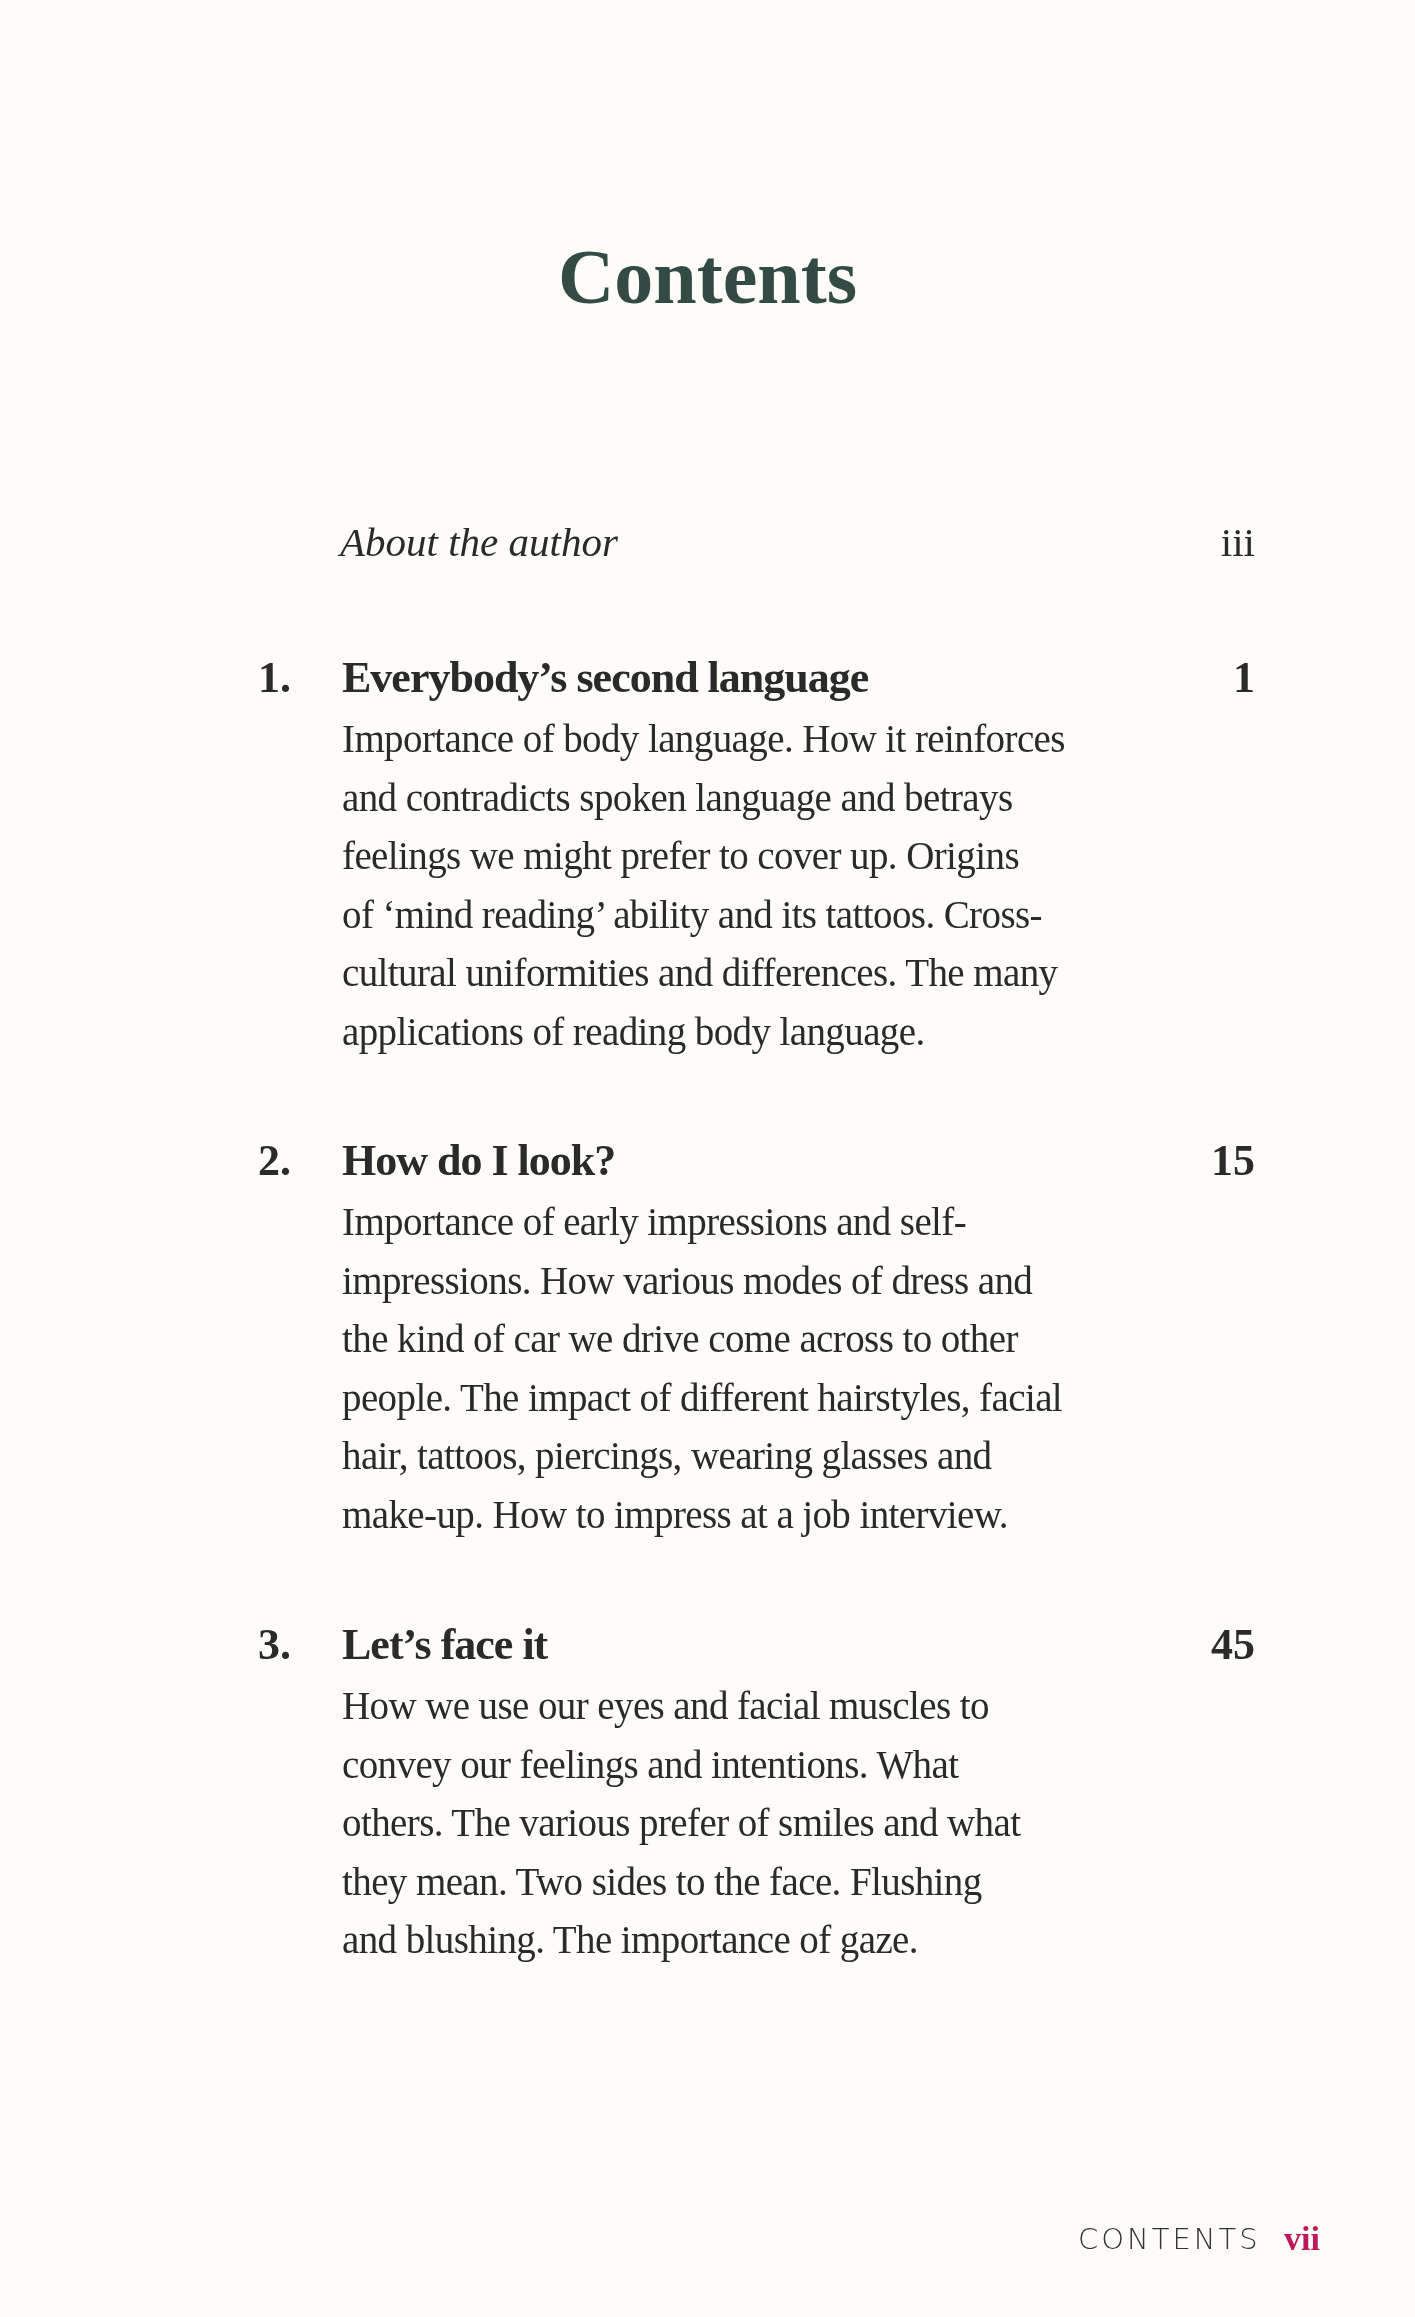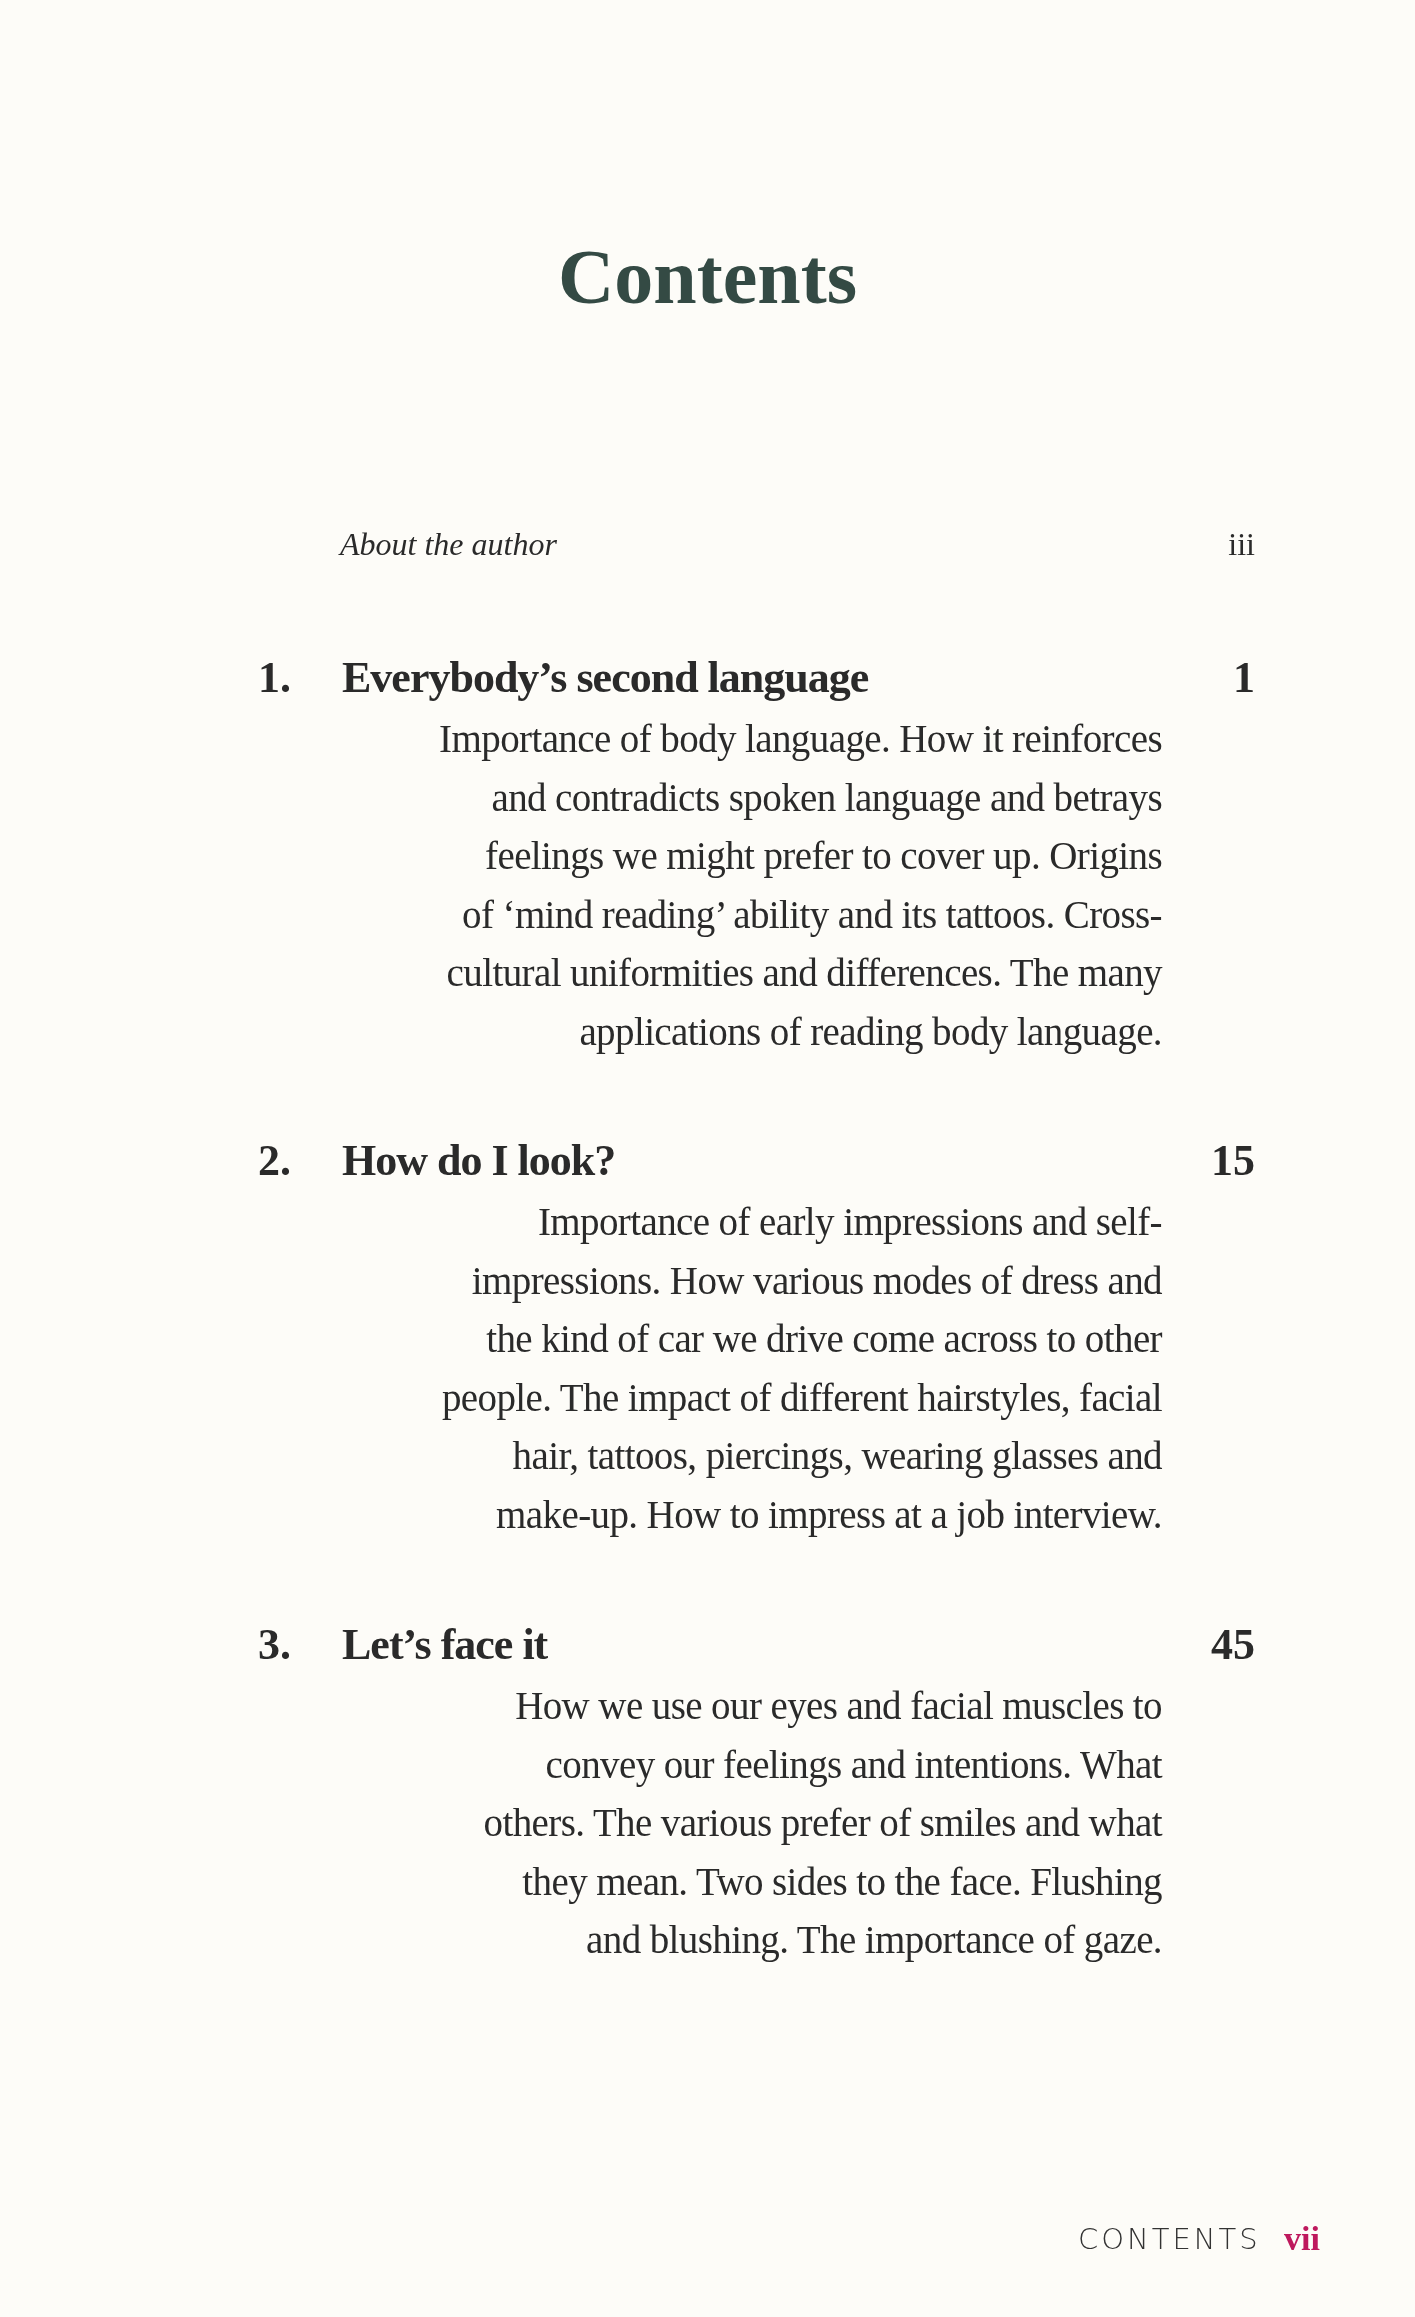--- a/index.html
+++ b/index.html
@@ -6,36 +6,36 @@
   body {
     width:1415px; height:2317px; background:#fdfcf8; position:relative; overflow:hidden;
     font-family:"Liberation Serif", "DejaVu Serif", serif; color:#2a2a2a;
   }
   .title {
     position:absolute; top:232px; left:0; width:1415px; text-align:center;
     font-size:78px; font-weight:bold; color:#344a44; letter-spacing:0px;
   }
   .entry-about {
     position:absolute; top:518px; left:340px; width:915px; height:60px;
-    font-size:32px; font-style:italic;margin-top:8px;
+    font-size:41px; font-style:italic;
   }
   .entry-about .pg { position:absolute; right:0; top:0; font-style:normal; }
   .chapter { position:absolute; left:258px; width:997px; }
   .chapter .num {
     position:absolute; left:0; top:0; font-size:44px; font-weight:bold;
   }
   .chapter .heading {
     position:absolute; left:84px; top:0; font-size:44px; font-weight:bold; letter-spacing:-1px;
   }
   .chapter .pg {
     position:absolute; right:0; top:0; font-size:44px; font-weight:bold;
   }
   .chapter .desc {
     position:absolute; left:84px; top:58px; width:820px;
-    font-size:39px; line-height:58.5px; letter-spacing:-0.6px;text-align:right;
+    font-size:39px; line-height:58.5px; letter-spacing:-0.6px;
   }
   .desc .line { display:block; white-space:nowrap; }
   .footer-label {
     position:absolute; top:2222px; left:1078px;
     font-family:"DejaVu Sans", sans-serif; font-size:29px; letter-spacing:3px; color:#333;
     font-weight:300;
   }
   .footer-page {
     position:absolute; top:2220px; left:1284px;
     font-size:34px; font-weight:bold; color:#be185d;

